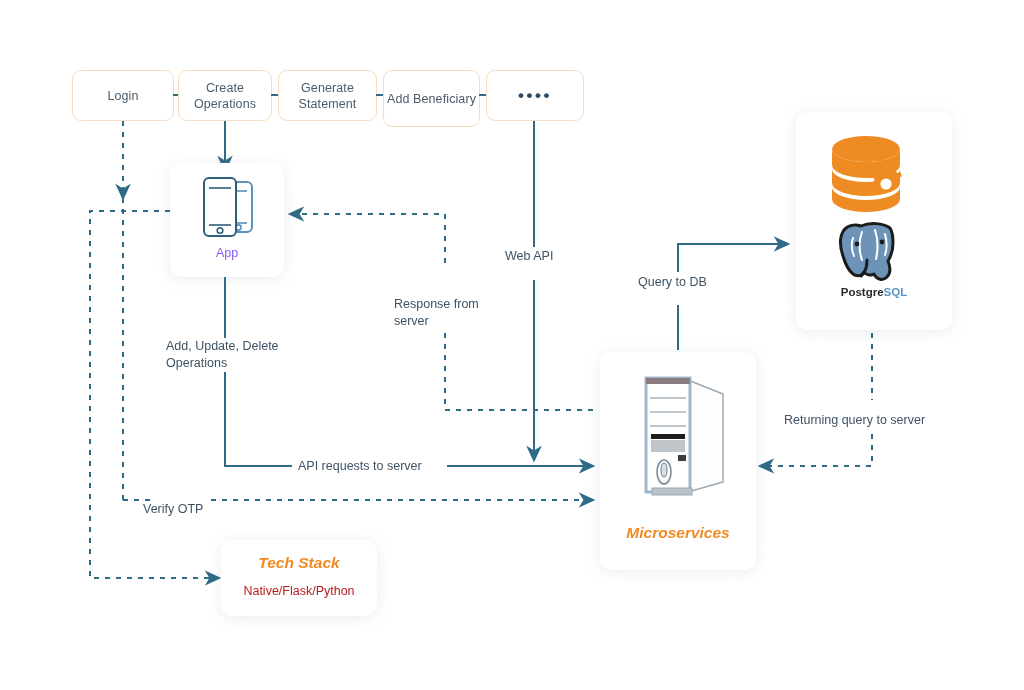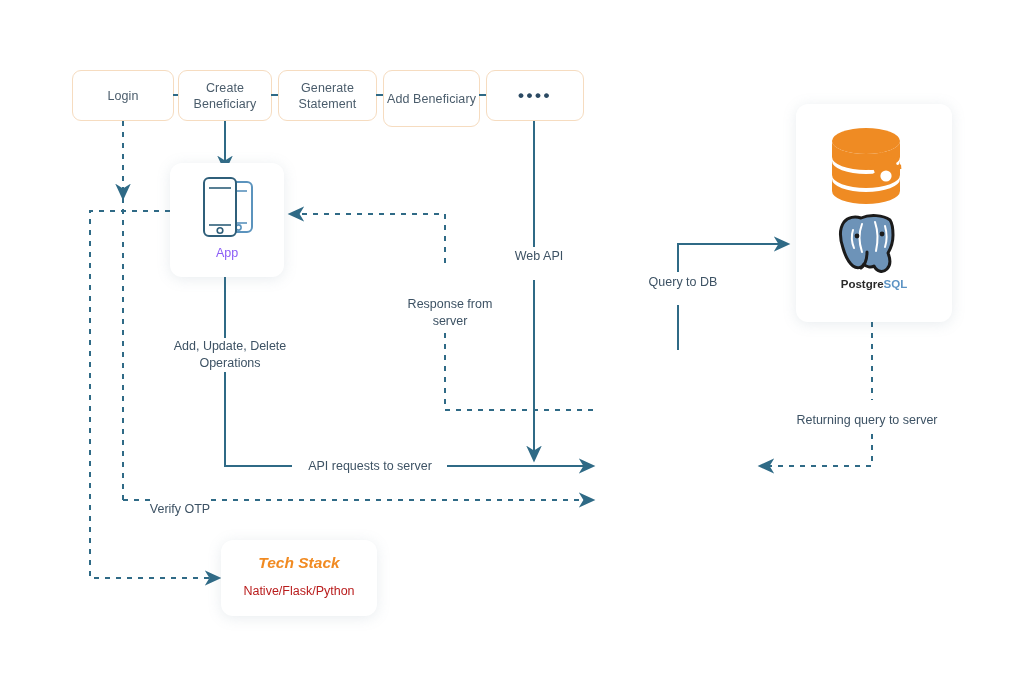--- a/index.html
+++ b/index.html
@@ -84,21 +84,20 @@
     color: #b91c1c;
   }
 
   
   .edge-label {
     position: absolute;
     font-size: 12.5px;
     line-height: 17px;
     color: #3d5264;
     background: #ffffff;
-    text-align: center;
     white-space: pre;
     padding: 0 5px;
   }
 
   .icon-wrap {
     position: absolute;
     display: flex;
     align-items: center;
     justify-content: center;
   }
@@ -151,21 +150,21 @@
     </g>
   </svg>
 
   <div class="feature-box" style="left:72px; top:70px; width:102px; height:51px;">
     <span>Login</span>
   </div>
   <div class="link-dash" style="left:173px; top:94px;"></div>
 
   <div class="feature-box" style="left:178px; top:70px; width:94px; height:51px;">
     <span>Create
-Beneficiary</span>
+Operations</span>
   </div>
   <div class="link-dash" style="left:271px; top:94px;"></div>
 
   <div class="feature-box" style="left:278px; top:70px; width:99px; height:51px;">
     <span>Generate
 Statement</span>
   </div>
   <div class="link-dash" style="left:376px; top:94px;"></div>
 
   <div class="feature-box" style="left:383px; top:70px; width:97px; height:57px;">
@@ -187,22 +186,47 @@
         <circle cx="46.5" cy="51.5" r="2.6" fill="none" stroke="#5b93bd" stroke-width="1.6"></circle>
         <rect x="12" y="2" width="32" height="58" rx="5" fill="#ffffff" stroke="#2f5f7a" stroke-width="2"></rect>
         <line x1="17" y1="12" x2="39" y2="12" stroke="#2f5f7a" stroke-width="1.6"></line>
         <line x1="17" y1="49" x2="39" y2="49" stroke="#2f5f7a" stroke-width="1.6"></line>
         <circle cx="28" cy="54.5" r="2.8" fill="none" stroke="#2f5f7a" stroke-width="1.6"></circle>
       </svg>
     </div>
     <div class="card-label" style="top:83px;">App</div>
   </div>
 
-
-  <div class="card" style="left:796px; top:104px; width:156px; height:218px;text-decoration:underline;">
+  <div class="card" style="left:600px; top:352px; width:156px; height:218px;">
+    <div class="icon-wrap" style="left:0; top:18px; width:156px; height:130px;">
+      <svg width="104" height="126" viewBox="0 0 104 126">
+
+        <path d="M62,8 L97,22 L97,110 L62,120 Z" fill="#fdfdfd" stroke="#9aa6b0" stroke-width="1.4"></path>
+
+        <rect x="20" y="6" width="44" height="114" fill="#ffffff" stroke="#9fb7cd" stroke-width="3"></rect>
+        <rect x="20" y="6" width="44" height="6" fill="#8d7b82"></rect>
+
+        <line x1="24" y1="26" x2="60" y2="26" stroke="#a8b4be" stroke-width="1.6"></line>
+        <line x1="24" y1="40" x2="60" y2="40" stroke="#a8b4be" stroke-width="1.6"></line>
+        <line x1="24" y1="54" x2="60" y2="54" stroke="#a8b4be" stroke-width="1.6"></line>
+
+        <rect x="25" y="62" width="34" height="5" fill="#1d1d1d"></rect>
+        <rect x="25" y="68" width="34" height="12" fill="#bfc5c9"></rect>
+        <rect x="52" y="83" width="8" height="6" fill="#3c3c3c"></rect>
+
+        <ellipse cx="38" cy="100" rx="7" ry="12" fill="none" stroke="#7e8c98" stroke-width="1.6"></ellipse>
+        <ellipse cx="38" cy="98" rx="3" ry="7" fill="#d8dde1" stroke="#7e8c98" stroke-width="1.2"></ellipse>
+
+        <rect x="26" y="116" width="40" height="7" fill="#b9c2c9" stroke="#9aa6b0" stroke-width="1"></rect>
+      </svg>
+    </div>
+    <div class="card-label accent" style="top:172px;">Microservices</div>
+  </div>
+
+  <div class="card" style="left:796px; top:112px; width:156px; height:218px;text-decoration:underline;">
     <div class="icon-wrap" style="left:0; top:22px; width:156px; height:86px;">
       <svg width="92" height="84" viewBox="0 0 92 84">
         <g fill="#ef8b23">
           <ellipse cx="38" cy="14" rx="34" ry="13"></ellipse>
           <path d="M4,14 L4,30 a34,13 0 0 0 68,0 L72,14 a34,13 0 0 1 -68,0 Z"></path>
           <path d="M4,34 L4,48 a34,13 0 0 0 68,0 L72,34 a34,13 0 0 1 -68,0 Z"></path>
           <path d="M4,52 L4,64 a34,13 0 0 0 68,0 L72,52 a34,13 0 0 1 -68,0 Z"></path>
         </g>
         <g transform="translate(54,40)">
           <path fill="#ef8b23" d="M20,0 l3.4,.5 1.6,-4.4 4.6,1.7 -1.6,4.4 2.7,2.2 3.6,-3.1 3.2,3.7 -3.6,3.1 1.2,3.2 4.7,-.4 .4,4.9 -4.7,.4 -1.2,3.2 3.6,3.1 -3.2,3.7 -3.6,-3.1 -2.7,2.2 1.6,4.4 -4.6,1.7 -1.6,-4.4 -3.4,.5 -1.6,4.4 -4.6,-1.7 1.6,-4.4 -2.7,-2.2 -3.6,3.1 -3.2,-3.7 3.6,-3.1 -1.2,-3.2 -4.7,.4 -.4,-4.9 4.7,-.4 1.2,-3.2 -3.6,-3.1 3.2,-3.7 3.6,3.1 2.7,-2.2 -1.6,-4.4 4.6,-1.7 1.6,4.4 Z" transform="translate(-16,-12) scale(0.88)"></path>

